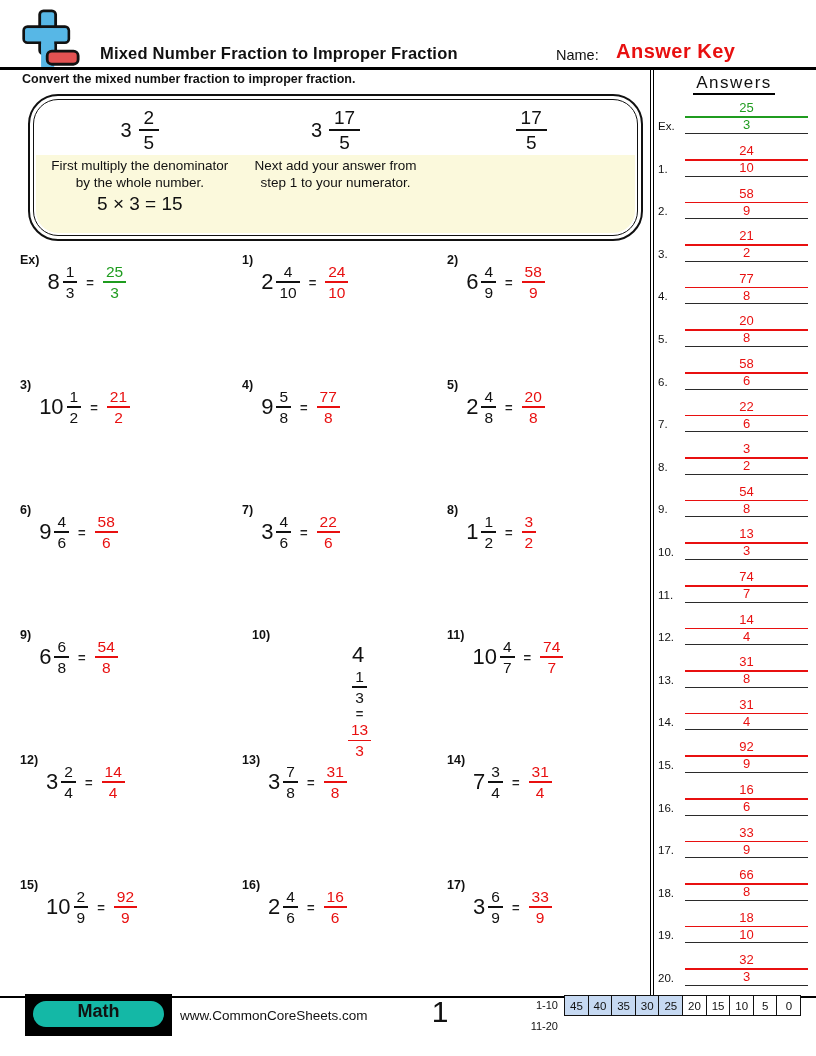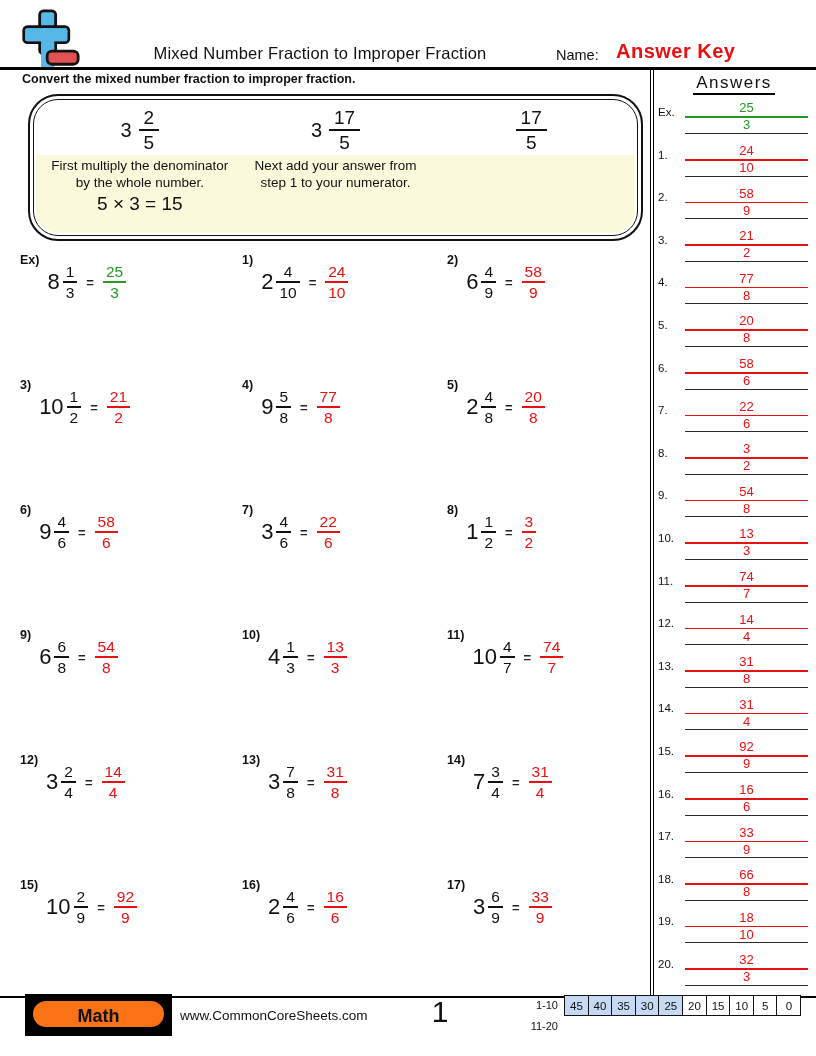--- a/index.html
+++ b/index.html
@@ -2,22 +2,22 @@
 <html><head>
 <meta charset="utf-8">
 <style>
   *{margin:0;padding:0;box-sizing:border-box}
   html,body{background:#fff}
   body{width:816px;height:1056px;position:relative;overflow:hidden;
        font-family:"Liberation Sans",sans-serif;color:#111}
 
   
   #logo{position:absolute;left:20px;top:8px;width:60px;height:60px}
-  #title{position:absolute;left:100px;top:44px;width:440px;text-align:center;
-         font-size:16.5px;font-weight:400;letter-spacing:.2px}
+  #title{position:absolute;left:100px;top:44px;width:440px;
+         font-size:16.5px;font-weight:700;letter-spacing:.2px}
   #name-label{position:absolute;left:556px;top:47px;font-size:14.5px}
   #answer-key{position:absolute;left:616px;top:40px;font-size:20px;font-weight:bold;color:#e81010;letter-spacing:.5px}
   #header-rule{position:absolute;left:0;top:67px;width:816px;height:2.5px;background:#000}
   #convert-text{position:absolute;left:22px;top:72px;font-size:12.5px;font-weight:bold}
 
   
   #divider{position:absolute;left:650px;top:68px;height:928px;width:4px;
            border-left:1.6px solid #000;border-right:1.6px solid #000}
 
   
@@ -43,32 +43,32 @@
   .problem{position:absolute;width:215px;height:58px;display:flex;align-items:center}
   .plabel{font-weight:bold;font-size:12.5px;align-self:flex-start;margin-right:8px;white-space:nowrap}
   .whole{font-size:22px;margin-right:3px}
   .eq{font-size:13px;font-weight:bold;margin:0 9px;color:#222}
 
   
   #answers-title-wrap{position:absolute;left:656px;top:73px;width:156px;text-align:center}
   #answers-title{font-size:17px;font-weight:normal;letter-spacing:1.5px;
                  border-bottom:2.6px solid #000;padding:0 3px 1px}
   .ans-entry{position:absolute;left:658px;width:152px;height:43px}
-  .ans-label{position:absolute;left:0;bottom:16px;font-size:11.5px}
+  .ans-label{position:absolute;left:0;bottom:2px;font-size:11.5px}
   .ans-line{position:absolute;left:27px;right:2px;bottom:0;border-bottom:1.7px solid #2b2b2b}
   .ans-frac{position:absolute !important;left:27px;right:2px;bottom:1px;
             display:flex;flex-direction:column;align-items:center}
   .ans-frac .fnum,.ans-frac .fden{font-size:13px;line-height:1.12;padding:0 4px}
   .ans-frac .fbar{height:1.6px;margin:.5px 0}
 
   
   #footer-rule{position:absolute;left:0;top:996px;width:816px;height:1.6px;background:#000}
   #subject-box{position:absolute;left:25px;top:994px;width:147px;height:42px;background:#000}
-  #subject-pill{position:absolute;left:6px;top:5px;right:6px;bottom:7px;background:#f97316;
-                border:2.4px solid #000;border-radius:16px;display:flex;align-items:flex-end;justify-content:center}
+  #subject-pill{position:absolute;left:6px;top:5px;right:6px;bottom:7px;background:#14b8a6;
+                border:2.4px solid #000;border-radius:16px;display:flex;align-items:flex-start;justify-content:center}
   #subject-label{font-size:18px;font-weight:bold}
   #site-url{position:absolute;left:180px;top:1008px;font-size:13.5px}
   #page-number{position:absolute;left:420px;top:995px;width:40px;text-align:center;font-size:30px}
   #score-labels{position:absolute;left:522px;top:995px;width:40px}
   .score-row-label{height:21px;line-height:21px;font-size:11px;text-align:right;padding-right:4px}
   #score-table{position:absolute;left:564px;top:995px}
   .score-row{display:flex}
   .score-row + .score-row{margin-top:-1.2px}
   .score-cell{width:24.8px;height:21px;border:1.2px solid #111;font-size:11.5px;
               display:flex;align-items:center;justify-content:center;background:#fff}
@@ -279,21 +279,21 @@
         <span class="fbar"></span>
         <span class="fden">8</span>
       </span>
       <span class="eq">=</span>
       <span class="frac answer-frac" style="color: rgb(232, 16, 16);">
         <span class="fnum">54</span>
         <span class="fbar"></span>
         <span class="fden">8</span>
       </span>
     </div>
-    <div class="problem" style="left: 242px; top: 628px;">
+    <div class="problem" style="left: 252px; top: 628px; flex-direction: column;">
       <span class="plabel">10)</span>
       <span class="whole">4</span>
       <span class="frac">
         <span class="fnum">1</span>
         <span class="fbar"></span>
         <span class="fden">3</span>
       </span>
       <span class="eq">=</span>
       <span class="frac answer-frac" style="color: rgb(232, 16, 16);">
         <span class="fnum">13</span>

